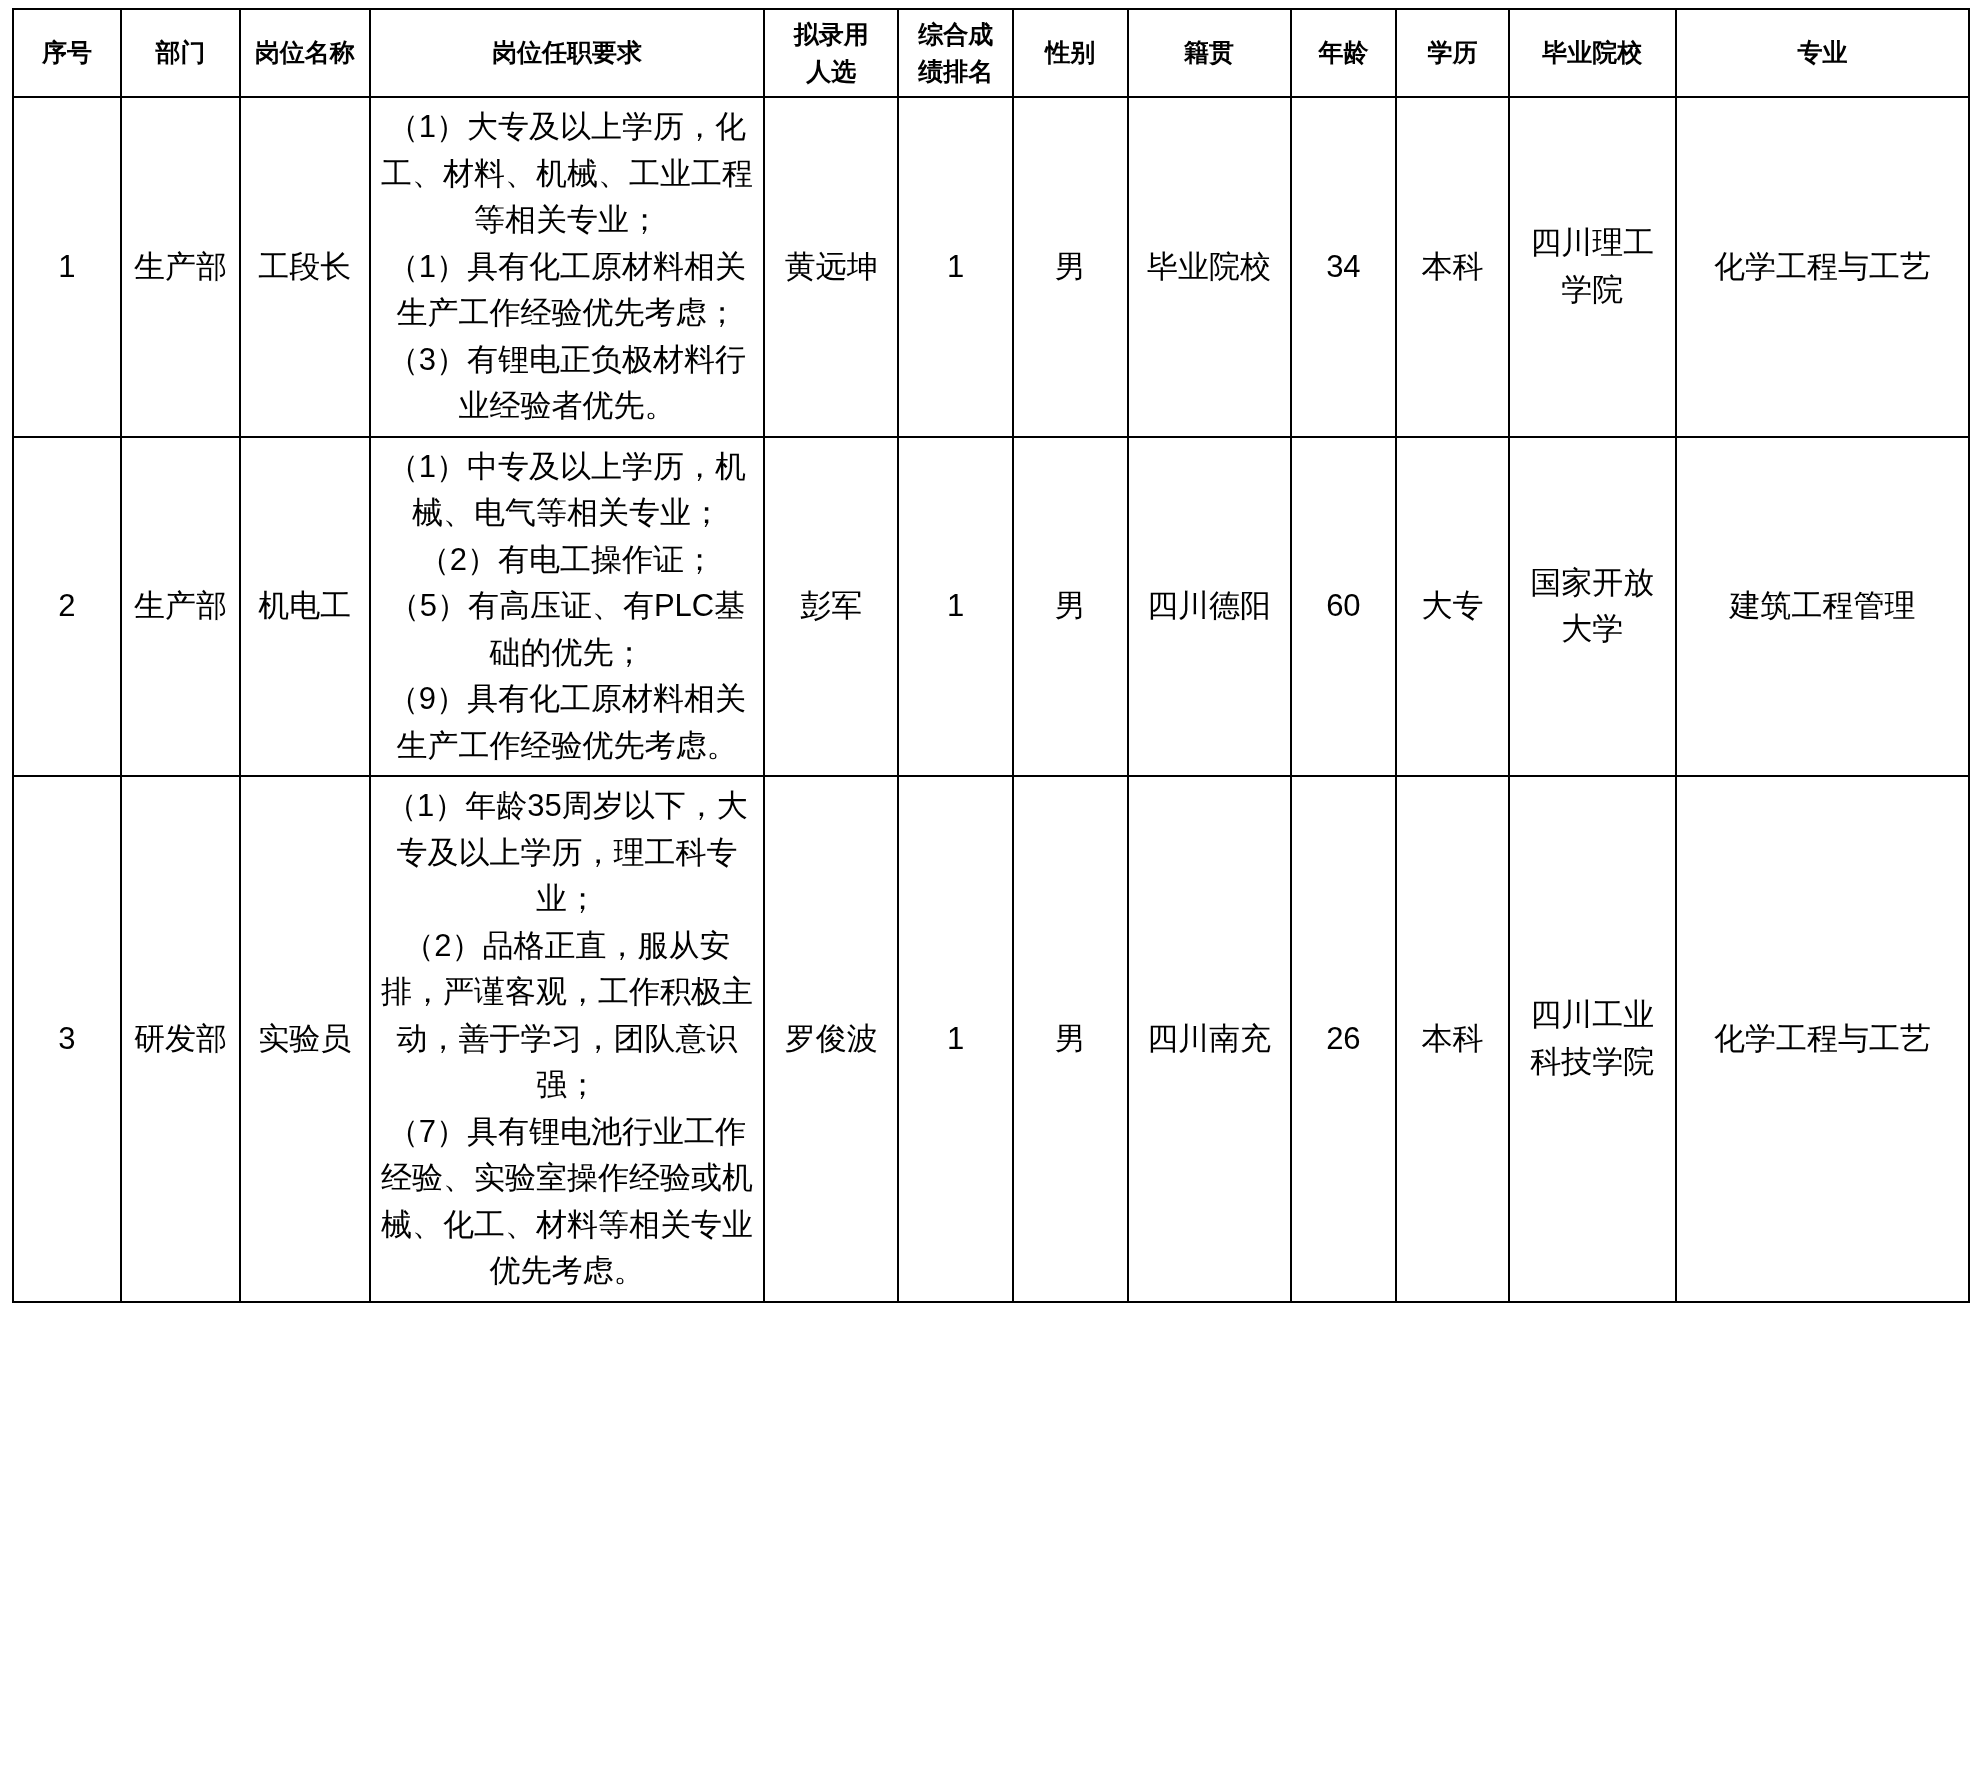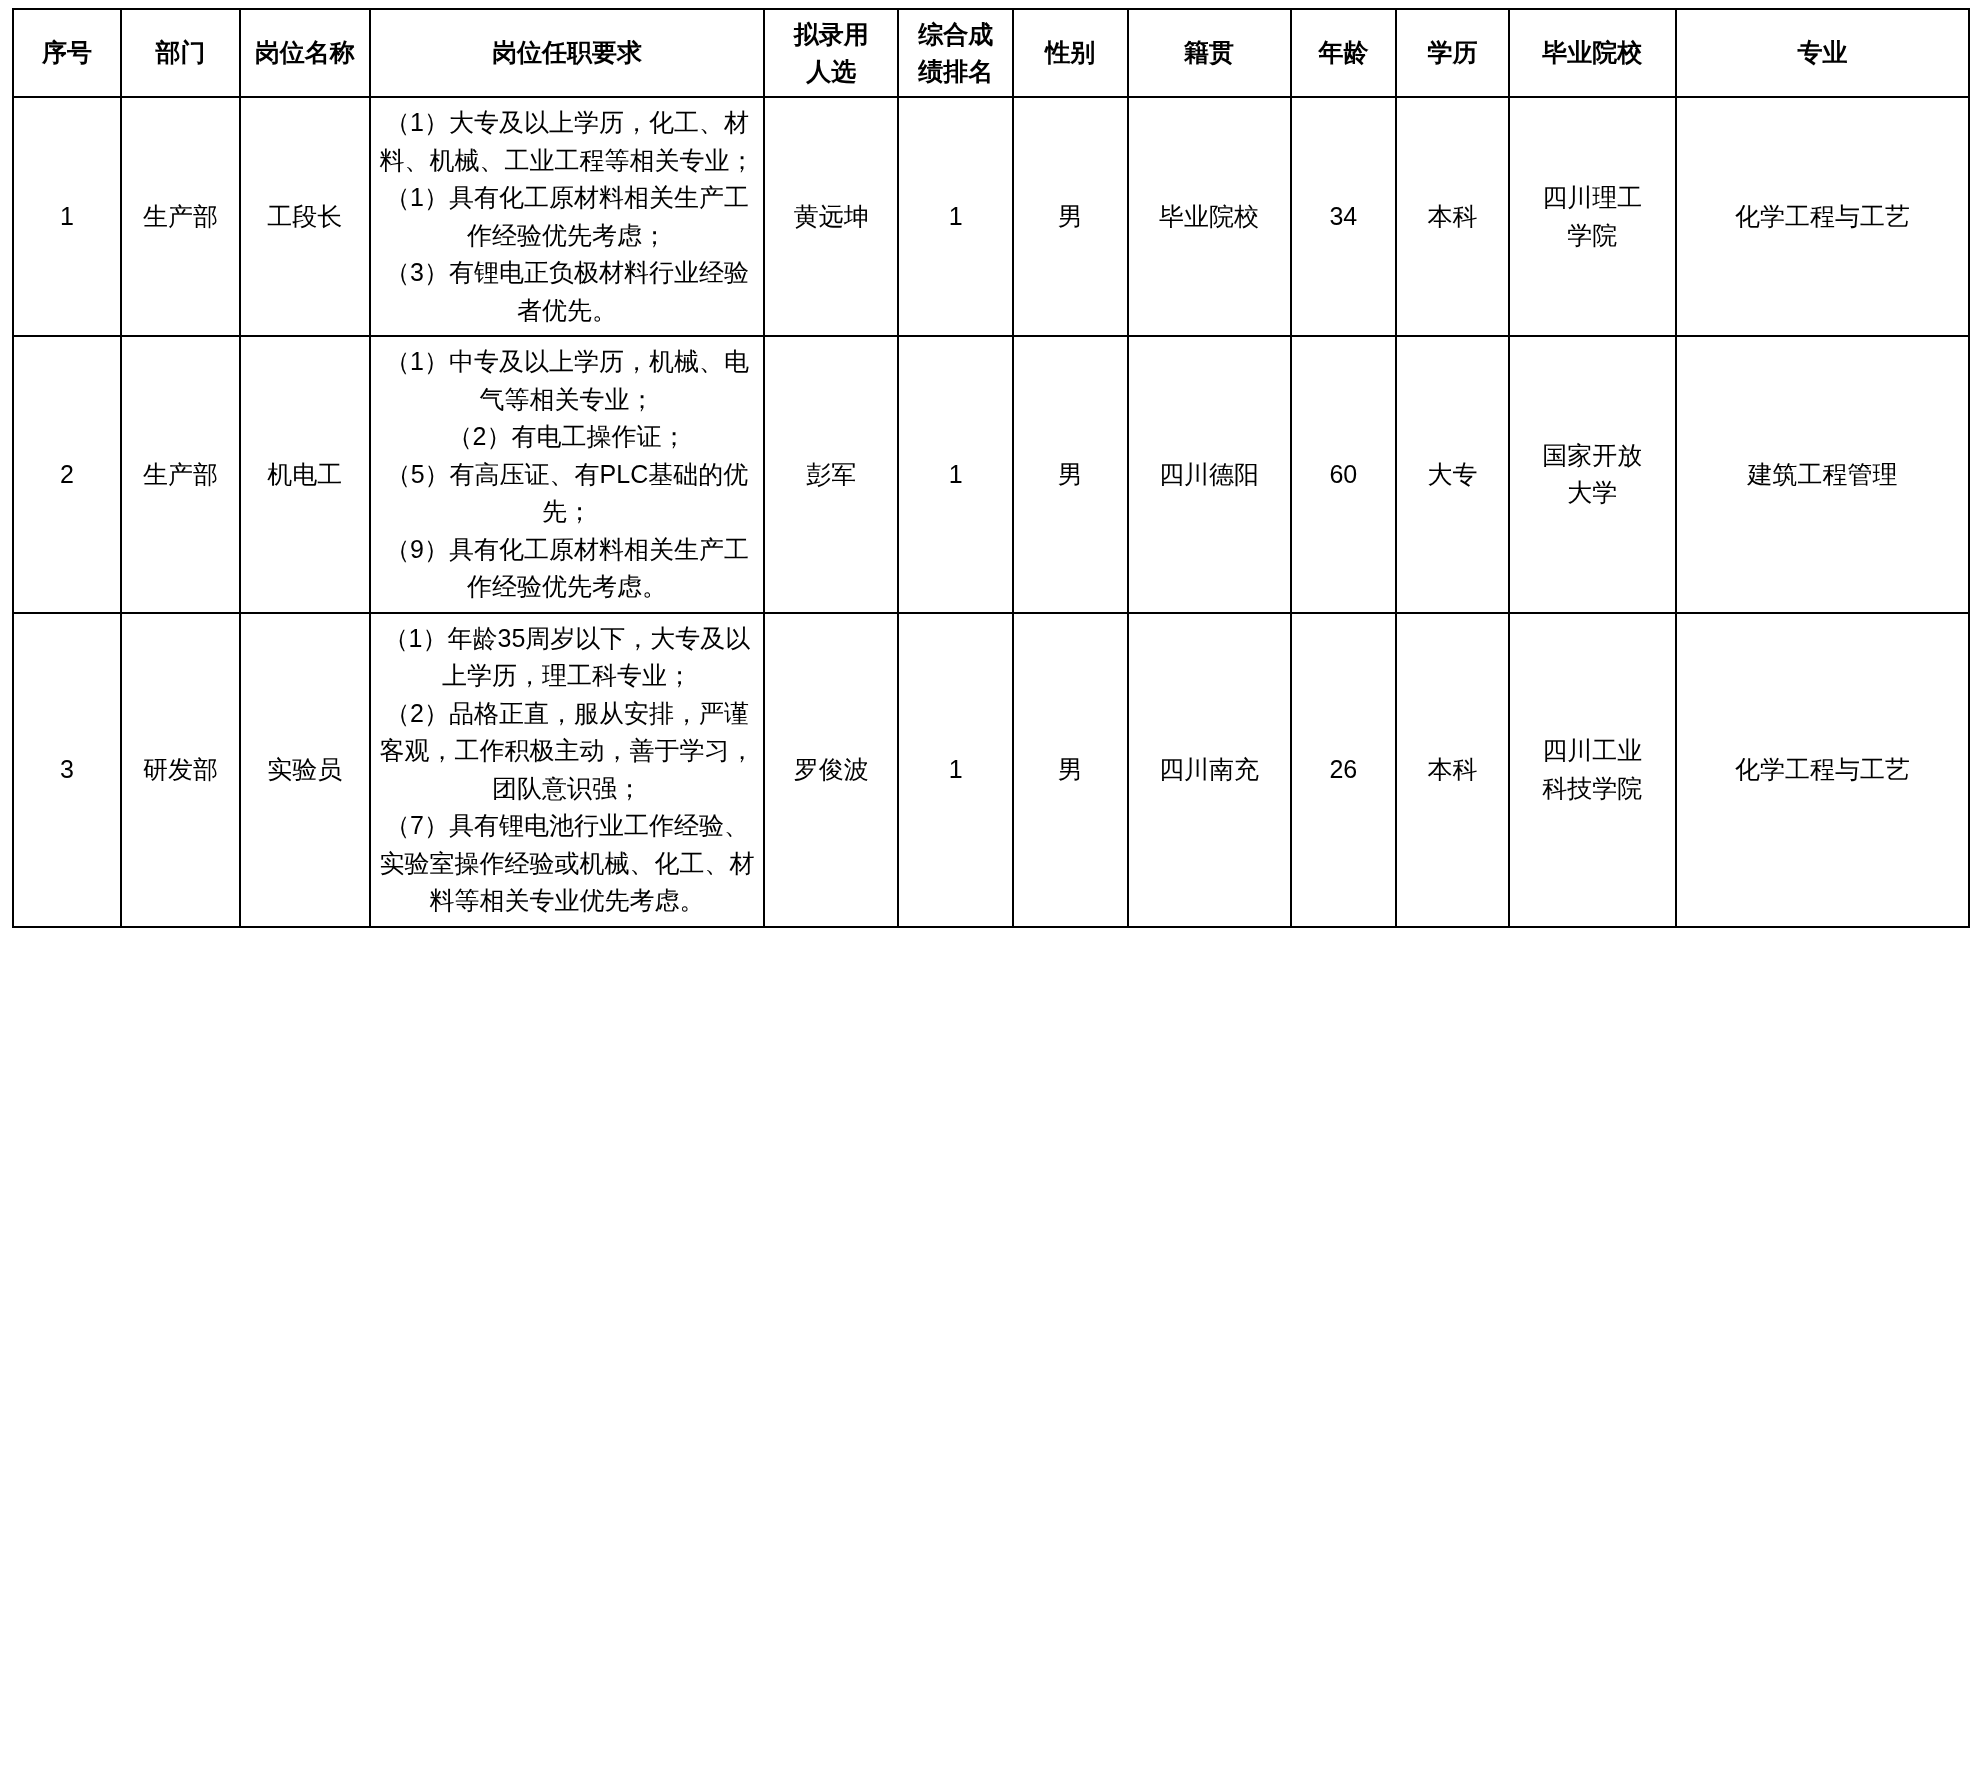--- a/index.html
+++ b/index.html
@@ -21,21 +21,21 @@
     border-collapse: collapse;
     table-layout: fixed;
     width: 1958px;
     margin: 0;
   }
   table.recruit-table th,
   table.recruit-table td {
     border: 2px solid #000000;
     vertical-align: middle;
     text-align: center;
-    font-size: 25px;
+    font-size: 31px;
     line-height: 1.5;
     padding: 6px 4px;
     word-break: break-word;
   }
   table.recruit-table thead th {
     font-weight: bold;
     height: 78px;
     padding: 4px 6px;
     font-size: 25px;
   }

